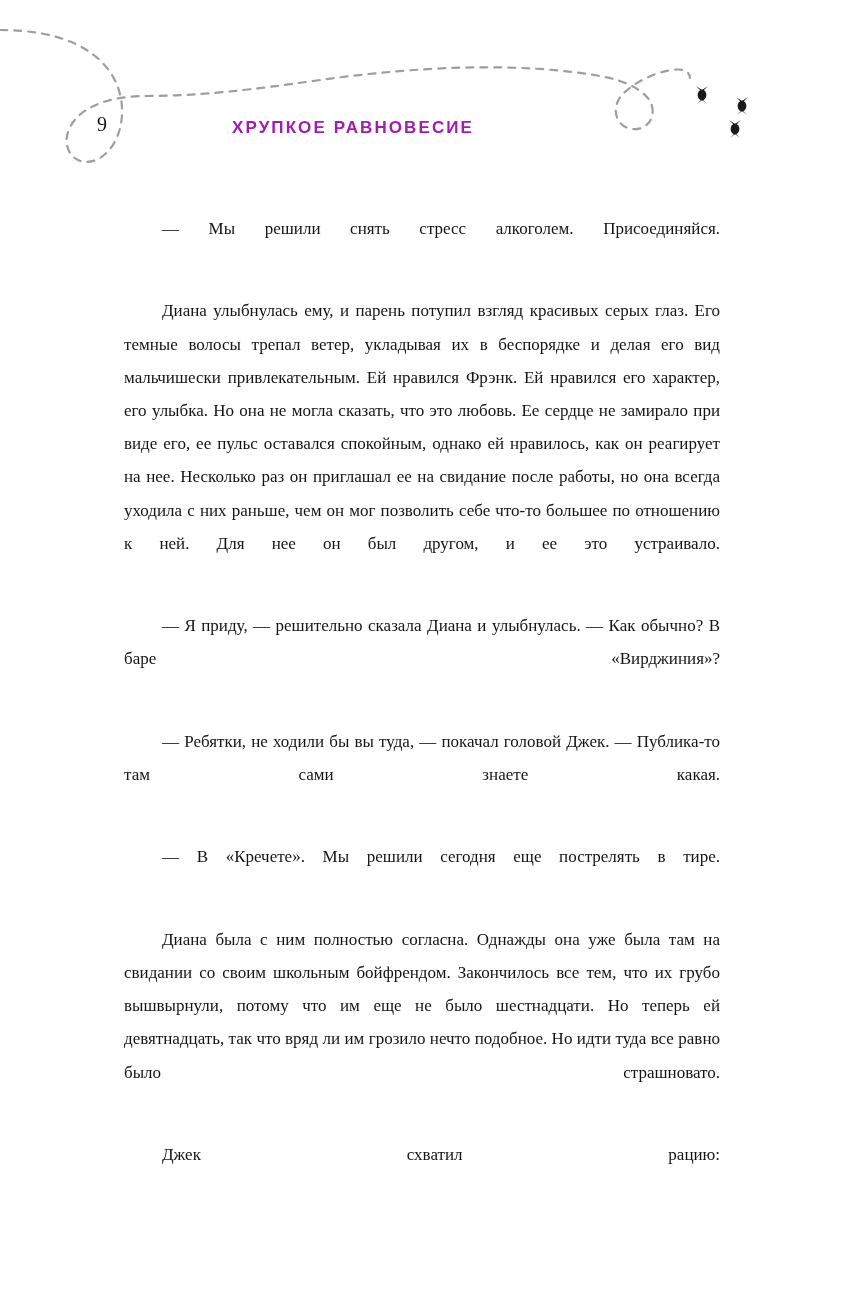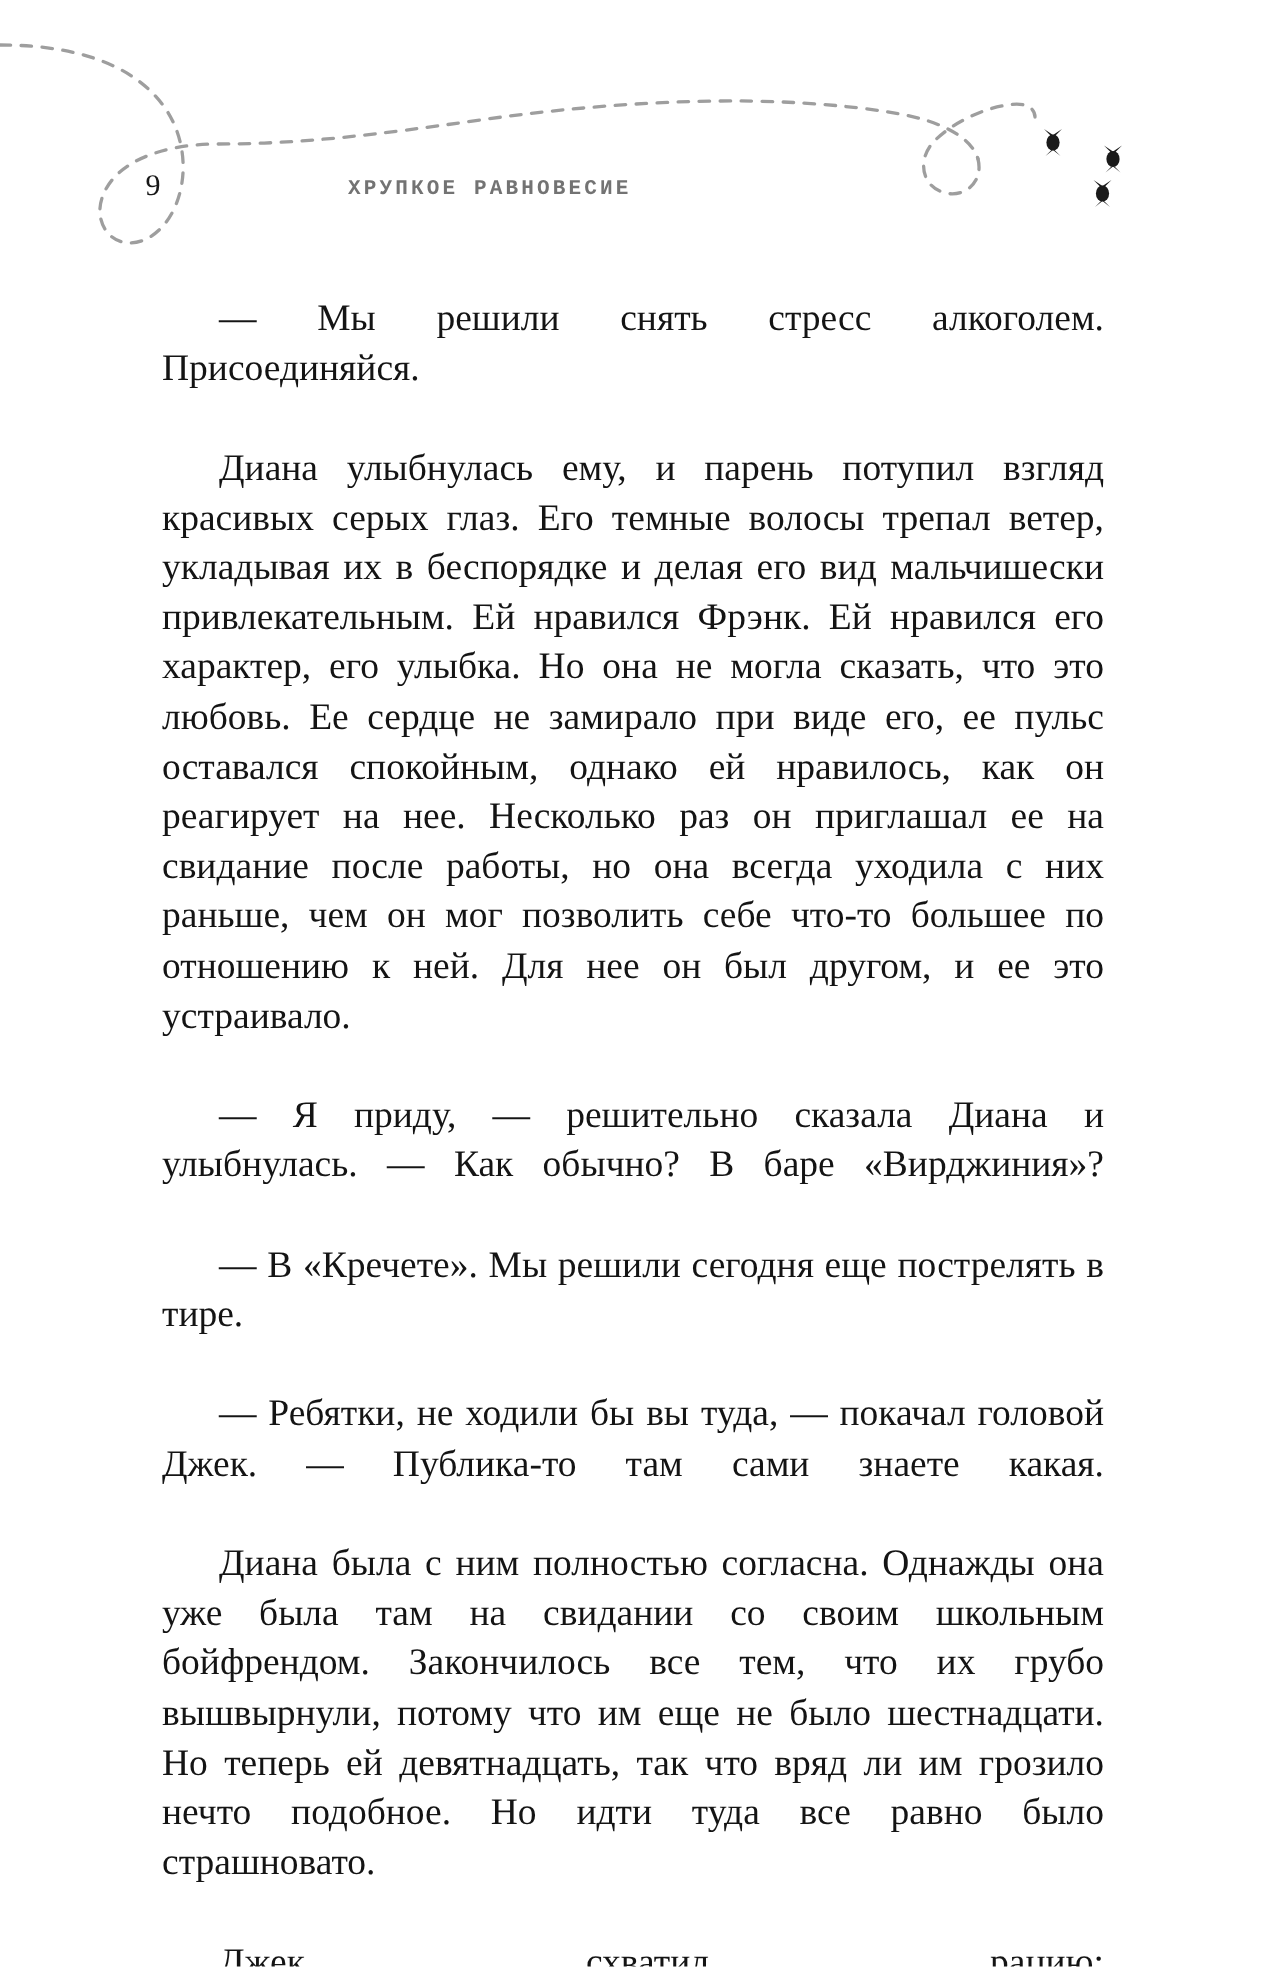--- a/index.html
+++ b/index.html
@@ -50,40 +50,40 @@
     font-family: "Liberation Serif", serif;
     font-size: 20px;
     line-height: 24px;
     color: #171717;
   }
 
   .running-title {
     position: absolute;
     left: 232px;
     top: 118px;
-    font-family: Liberation Mono, monospace;
-    font-size: 14px;
+    font-family: Liberation Sans, sans-serif;
+    font-size: 17px;
     font-weight: bold;
     letter-spacing: 2.1px;
-    color: #737373;
+    color: #a21caf;
     white-space: nowrap;
   }
 
   
   .textblock {
     position: absolute;
     left: 108px;
     top: 196px;
     width: 628px;
   }
 
   .para {
-    margin: 0;
+    margin: 16px;
     font-family: "Liberation Serif", serif;
-    font-size: 25px;
+    font-size: 17px;
     line-height: 33.2px;
     text-align: justify;
     text-indent: 38px;
     hyphens: manual;
   }
 
   .para.dash {
     text-indent: 38px;
   }
 
@@ -133,20 +133,20 @@
     </svg>
 
     <div class="page-number">9</div>
     <div class="running-title">ХРУПКОЕ РАВНОВЕСИЕ</div>
   </div>
 
   <div class="textblock">
     <p class="para dash">— Мы решили снять стресс алкоголем. Присоединяйся.</p>
     <p class="para">Диана улыбнулась ему, и парень потупил взгляд красивых серых глаз. Его темные волосы трепал ветер, укладывая их в беспорядке и делая его вид мальчишески привлекательным. Ей нравился Фрэнк. Ей нравился его характер, его улыбка. Но она не могла сказать, что это любовь. Ее сердце не замирало при виде его, ее пульс оставался спокойным, однако ей нравилось, как он реагирует на нее. Несколько раз он приглашал ее на свидание после работы, но она всегда уходила с них раньше, чем он мог позволить себе что-то большее по отношению к ней. Для нее он был другом, и ее это устраивало.</p>
     <p class="para dash">— Я приду, — решительно сказала Диана и улыбнулась. — Как обычно? В баре «Вирджиния»?</p>
+    <p class="para dash">— Ребятки, не ходили бы вы туда, — покачал головой Джек. — Публика-то там сами знаете какая.</p>
     <p class="para dash">— В «Кречете». Мы решили сегодня еще пострелять в тире.</p>
-    <p class="para dash">— Ребятки, не ходили бы вы туда, — покачал головой Джек. — Публика-то там сами знаете какая.</p>
     <p class="para">Диана была с ним полностью согласна. Однажды она уже была там на свидании со своим школьным бойфрендом. Закончилось все тем, что их грубо вышвырнули, потому что им еще не было шестнадцати. Но теперь ей девятнадцать, так что вряд ли им грозило нечто подобное. Но идти туда все равно было страшновато.</p>
     <p class="para">Джек схватил рацию:</p>
 
   </div>
 
 </div>
 
 </body></html>

